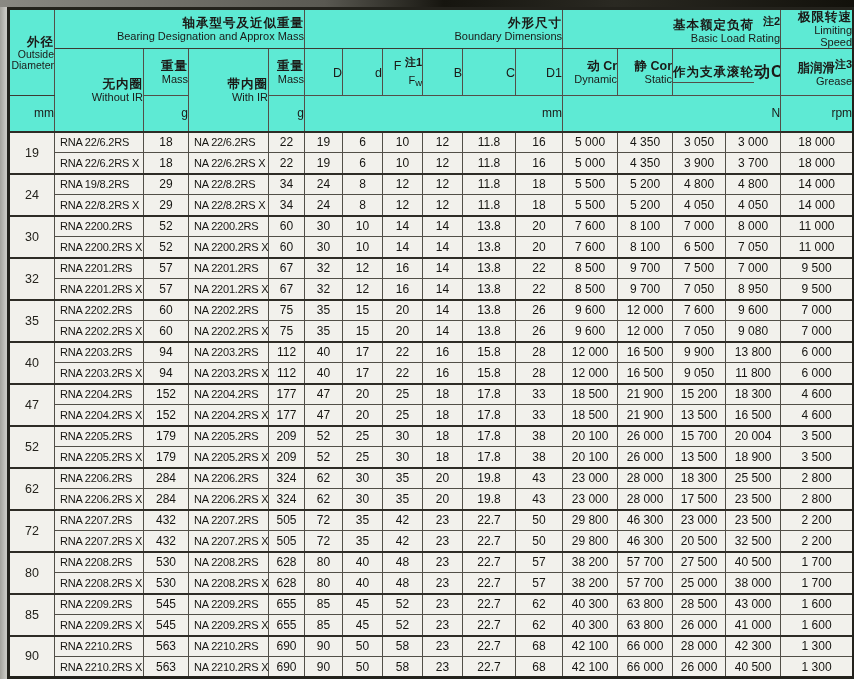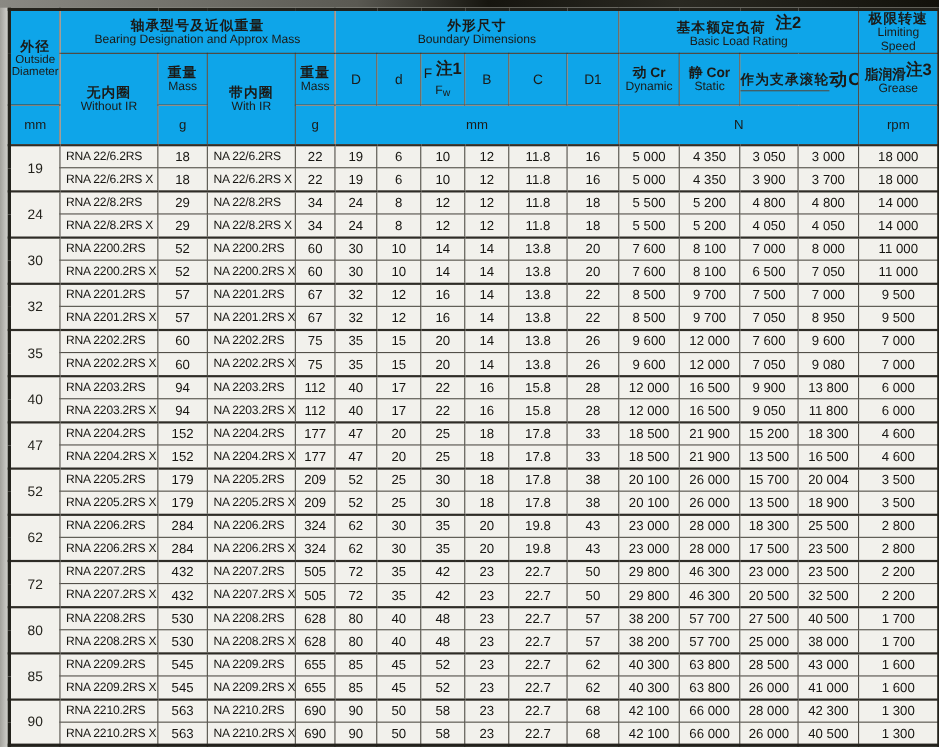--- a/index.html
+++ b/index.html
@@ -23,28 +23,28 @@
     background:#f2f1ec;
     border:3px solid #23221c;
   }
   th,td{
     border:1px solid #524f48;
     padding:0;margin:0;
     text-align:center;vertical-align:middle;
     font-weight:400;
     overflow:hidden;white-space:nowrap;
   }
-  thead th{background:#0ea5e9;}
+  thead th{background:#5eead4;text-align:right;}
   thead tr.h1 th{border-bottom:1px solid #3c3a33;}
   thead{border-bottom:2px solid #23221c;}
   .zh{display:block;font-size:12.5px;font-weight:700;line-height:14px;letter-spacing:1px;}
   .en{display:block;font-size:11px;line-height:12px;letter-spacing:0;}
   .en2{display:block;font-size:10.5px;line-height:11px;}
   .unit{font-size:12px;}
-  .note{font-size:15px;vertical-align:4px;font-weight:700;letter-spacing:0;}
+  .note{font-size:11px;vertical-align:4px;font-weight:700;letter-spacing:0;}
   .dimsym{font-size:12.5px;}
   .sub{font-size:9.5px;vertical-align:-2px;}
   
   .sr-wrap{display:flex;flex-direction:row;height:100%;}
   .sr-top{flex:1;display:flex;align-items:center;justify-content:center;border-bottom:1px solid #524f48;}
   .sr-bottom{flex:1;display:flex;}
   .sr-bottom>div{flex:1;display:flex;align-items:center;justify-content:center;font-size:16px;font-weight:700;letter-spacing:1px;}
   .sr-bottom>div+div{border-left:4px solid #14b8a6;}
   th.nopad{padding:0;}
   
@@ -197,21 +197,21 @@
         <td>11.8</td>
         <td>16</td>
         <td>5 000</td>
         <td>4 350</td>
         <td>3 900</td>
         <td>3 700</td>
         <td>18 000</td>
       </tr>
       <tr class="group-start">
         <td rowspan="2" class="od">24</td>
-        <td class="left">RNA 22/8.2RS</td>
+        <td class="left">RNA 19/8.2RS</td>
         <td>29</td>
         <td class="left">NA 22/8.2RS</td>
         <td>34</td>
         <td>24</td>
         <td>8</td>
         <td>12</td>
         <td>12</td>
         <td>11.8</td>
         <td>18</td>
         <td>5 500</td>

